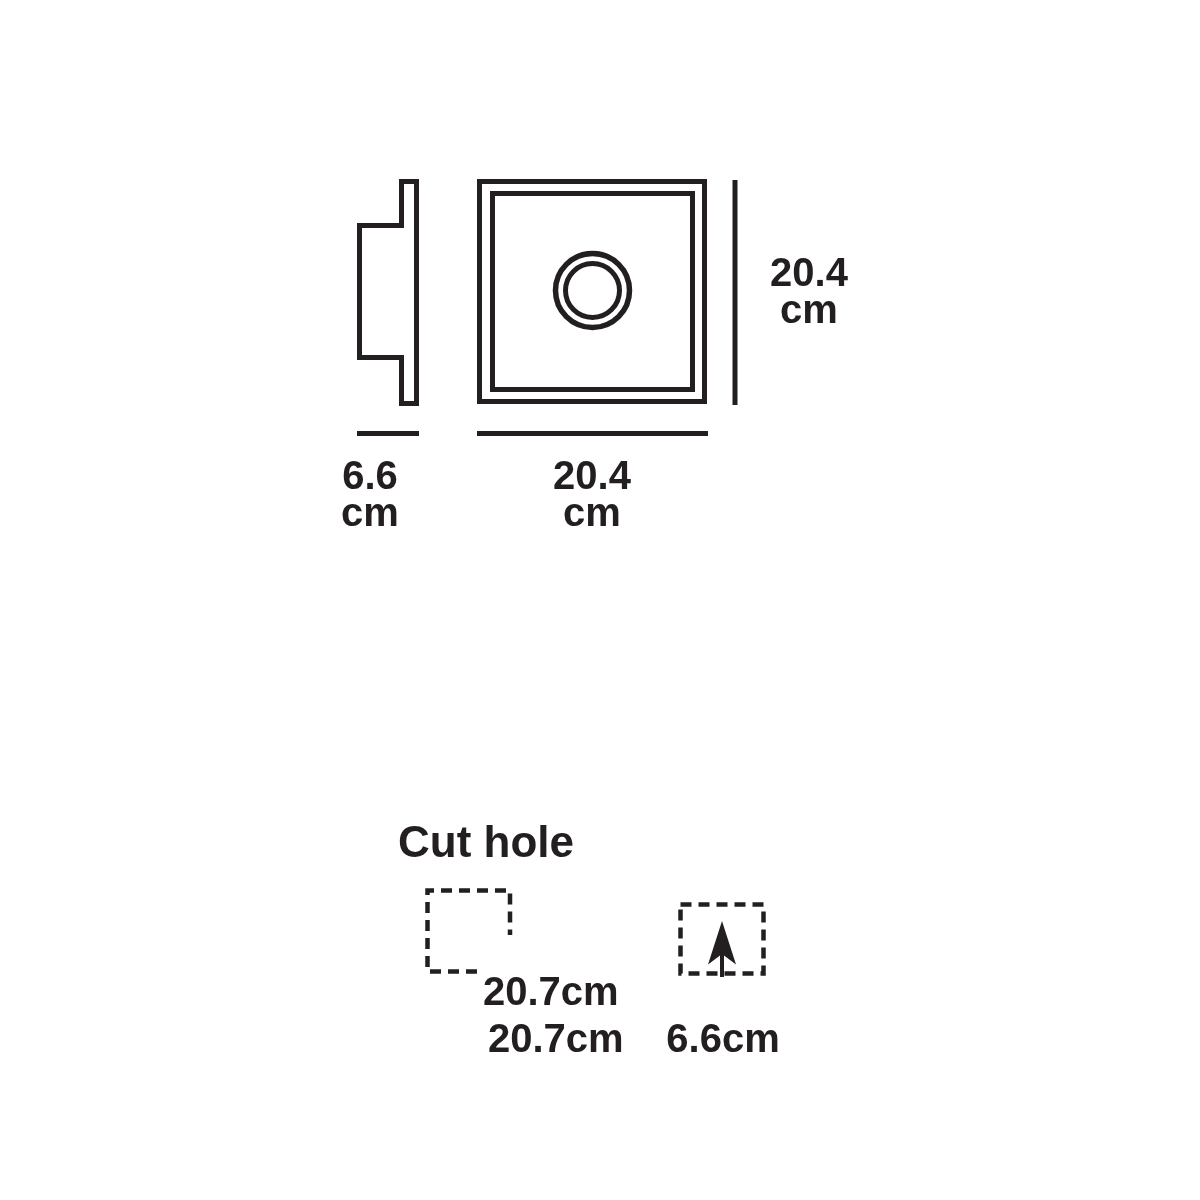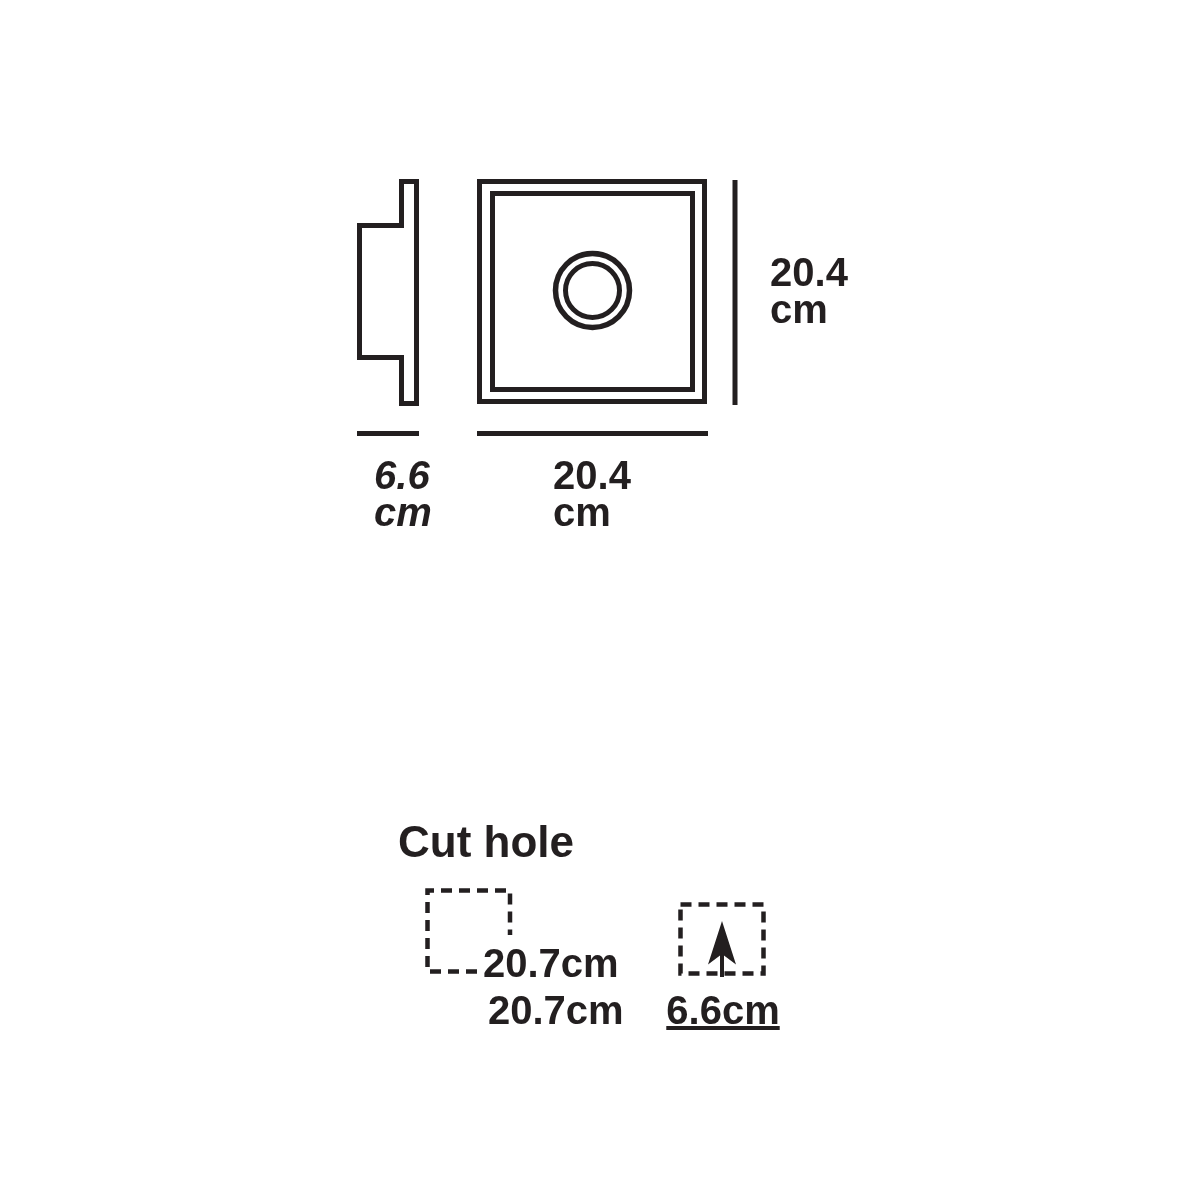--- a/index.html
+++ b/index.html
@@ -43,29 +43,30 @@
     position: absolute;
     color: var(--ink, #231f20);
     font-weight: 700;
     font-size: 40px;
     line-height: 37px;
     white-space: pre-line;
     letter-spacing: 0;
   }
   .center {
     transform: translateX(-50%);
-    text-align: left;
+    text-align: center;
   }
   .title {
     font-size: 44px;
     line-height: 44px;
   }
   .small {
     font-size: 40px;
     line-height: 40px;
+    margin-top: 28px;
   }
 </style>
 </head>
 <body>
 
 <div class="canvas">
 
   <svg class="drawing" viewBox="0 0 1200 1200" aria-hidden="true">
     <g class="ink">
 
@@ -84,30 +85,30 @@
       <path class="dashed" d="M477,971.5 H427.5 V890.5 H510 V935"></path>
 
       <rect class="dashed" x="680.5" y="904.5" width="83" height="69"></rect>
       <g>
         <line class="thin" x1="722" y1="977" x2="722" y2="946"></line>
         <path class="filled" d="M722,921 L708,964.5 L722,954 L736,964.5 Z"></path>
       </g>
     </g>
   </svg>
 
-  <div class="label center" style="left:403px; top:457px;font-style:italic;">6.6
+  <div class="label center" style="left:370px; top:457px;">6.6
 cm</div>
 
   <div class="label center" style="left:592px; top:457px;">20.4
 cm</div>
 
   <div class="label center" style="left:809px; top:254px;">20.4
 cm</div>
 
   <div class="label title" style="left:398px; top:820px;">Cut hole</div>
 
   <div class="label small" style="left:483px; top:943px;">20.7cm</div>
 
   <div class="label small" style="left:488px; top:990px;">20.7cm</div>
 
-  <div class="label small center" style="left:723px; top:990px;text-decoration:underline;">6.6cm</div>
+  <div class="label small center" style="left:723px; top:990px;">6.6cm</div>
 
 </div>
 
 </body></html>

